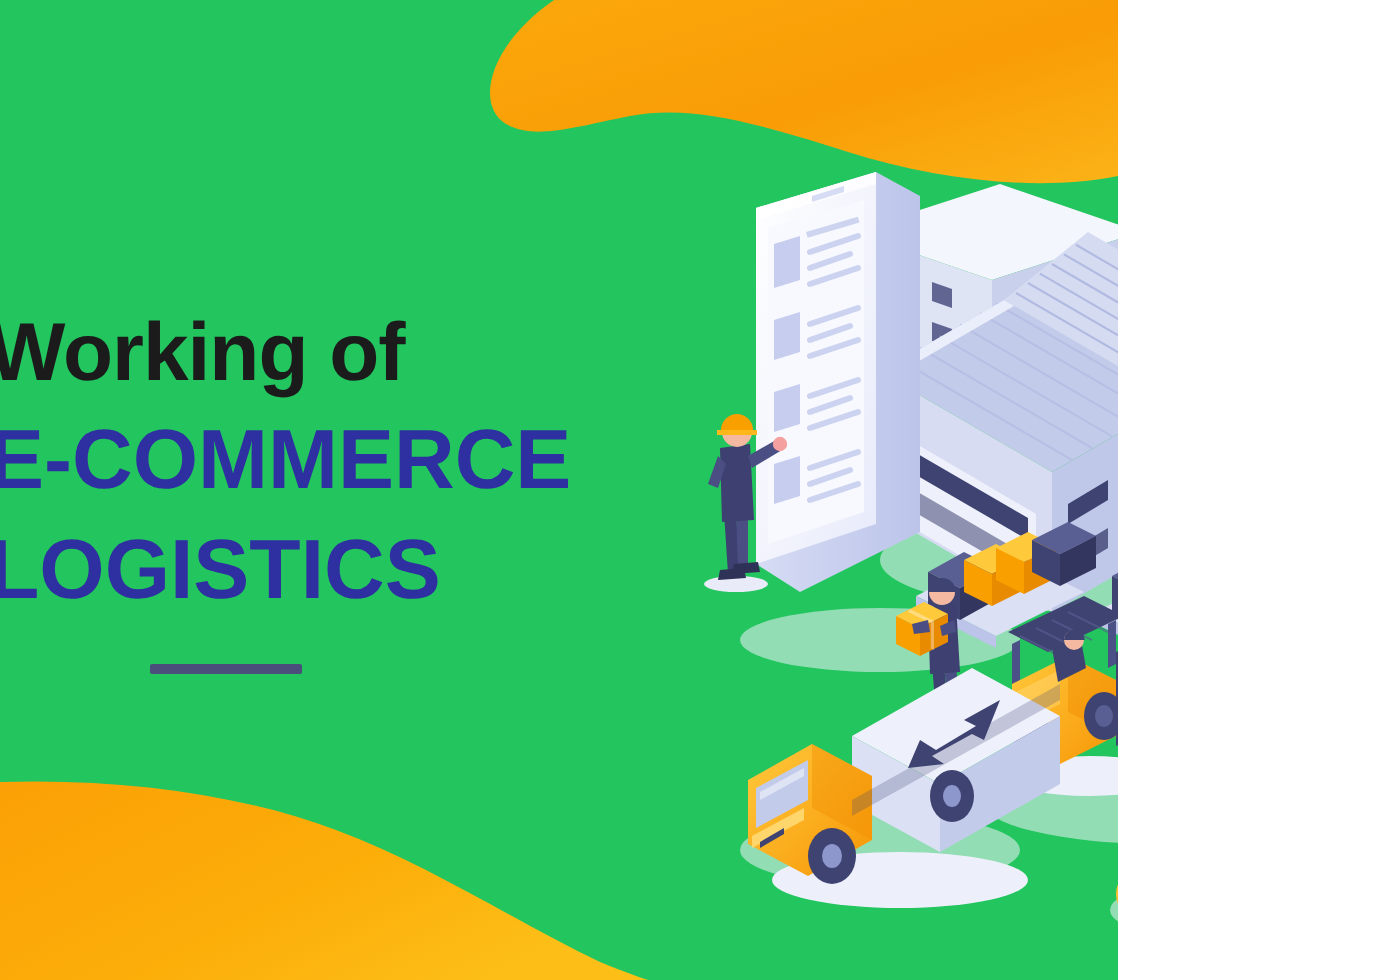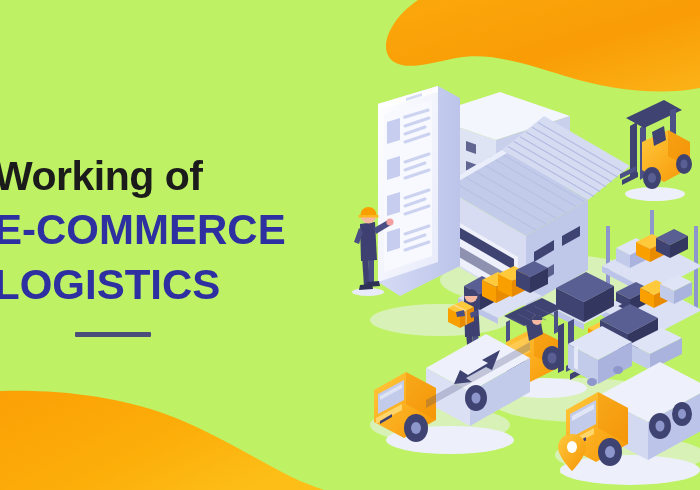--- a/index.html
+++ b/index.html
@@ -2,21 +2,21 @@
 <html><head>
 <meta charset="utf-8">
 <style>
   html,body{margin:0;padding:0;}
   body{
     width:700px;height:490px;
     background:#ffffff;
     font-family:"Liberation Sans", sans-serif;
     overflow:hidden;
   }
-  #stage{position:relative;width:700px;height:490px;background:#bef264;overflow:hidden;}
+  #stage{position:relative;width:559px;height:490px;background:#22c55e;overflow:hidden;}
 
   
   .blob{position:absolute;pointer-events:none;}
   #blob-tr{top:0;right:0;width:340px;height:120px;}
   #blob-bl{left:0;bottom:0;width:330px;height:115px;}
 
   
   #headline{
     position:absolute;
     left:-6px;

